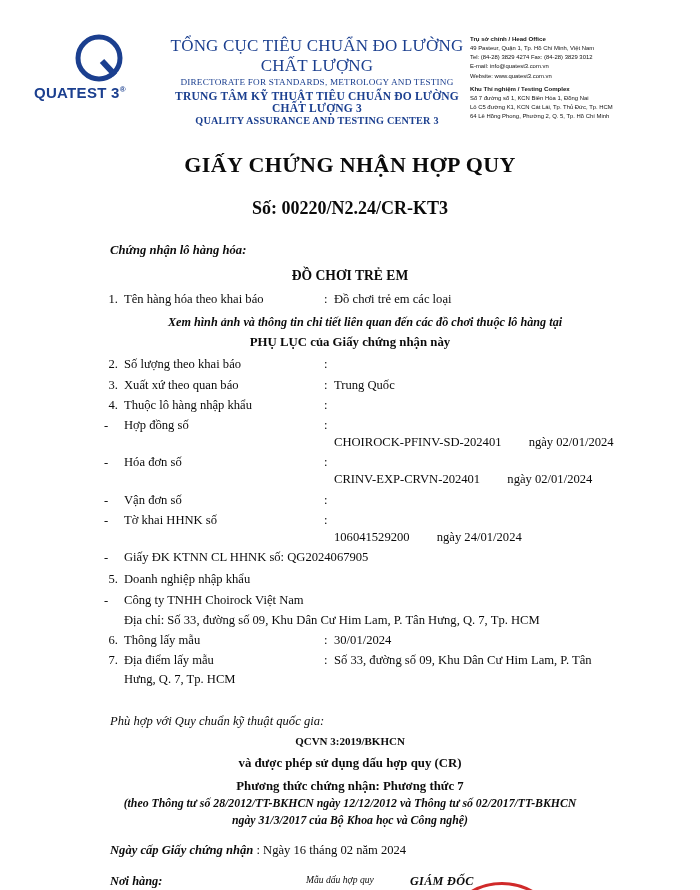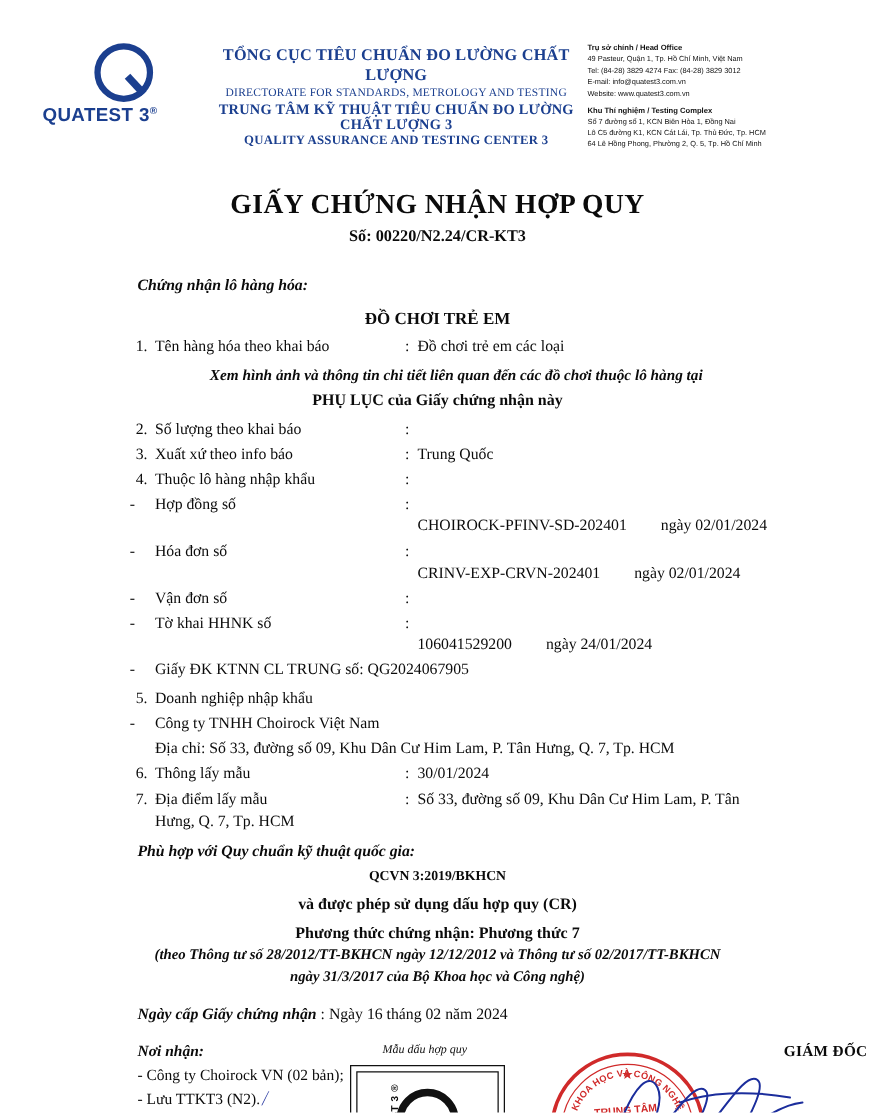--- a/index.html
+++ b/index.html
@@ -54,22 +54,22 @@
     vertical-align: super;
   }
 
   .header-center {
     flex: 1 1 auto;
     text-align: center;
     padding-top: 10px;
   }
   .hc-line1 {
     font-family: "Liberation Serif", serif;
-    font-weight: bold;
-    font-size: 13px;
+    font-weight: normal;
+    font-size: 17px;
     color: #1b3f8f;
     letter-spacing: .2px;
   }
   .hc-line2 {
     font-family: "Liberation Serif", serif;
     font-size: 9.2px;
     color: #1b3f8f;
     letter-spacing: .2px;
     margin-top: 1px;
   }
@@ -104,23 +104,23 @@
   .title-wrap {
     text-align: center;
     margin-top: 26px;
   }
   .doc-title {
     font-size: 22px;
     font-weight: bold;
     letter-spacing: .4px;
   }
   .doc-number {
-    font-size: 13px;
-    font-weight: bold;
-    margin-top: 5px;
+    font-size: 18px;
+    font-weight: bold;
+    margin-top: 20px;
     font-family: Liberation Serif, serif;
   }
 
   
   .body-area {
     margin-top: 22px;
     font-size: 12.6px;
     line-height: 1.45;
   }
   .lbl-bold-italic {
@@ -184,23 +184,23 @@
     font-weight: bold;
     font-size: 12.8px;
     margin-top: 1px;
   }
 
   .wrap-line {
     padding-left: 90px;
   }
 
   .section-label {
-    font-weight: bold;
-    font-style: italic;
-    margin-top: 6px;
+    font-weight: normal;
+    font-style: italic;
+    margin-top: 24px;
     padding-left: 76px;
   }
   .center-bold {
     text-align: center;
     font-weight: bold;
     font-size: 11px;
     margin-top: 4px;
   }
   .center-bold.sm { font-size: 12.8px; }
   .center-italic {
@@ -317,24 +317,25 @@
     font-family: "Liberation Sans", sans-serif;
     font-weight: bold;
     font-size: 8.4px;
     line-height: 1.35;
     color: #d02a2a;
     transform: rotate(-5deg);
   }
 
   .signer {
     position: absolute;
-    left: 420px;
+    left: 376px;
     top: 0;
     width: 240px;
-    text-align: right;
+    text-align: left;
+    font-style: italic;
   }
   .signer .role {
     font-weight: bold;
     font-size: 12.2px;
     letter-spacing: .3px;
   }
   .signature {
     position: absolute;
     left: 452px;
     top: 14px;
@@ -416,21 +417,21 @@
 
     <div class="row">
       <div class="num">2.</div>
       <div class="key">Số lượng theo khai báo</div>
       <div class="colon">:</div>
       <div class="val"></div>
     </div>
 
     <div class="row tight">
       <div class="num">3.</div>
-      <div class="key">Xuất xứ theo info báo</div>
+      <div class="key">Xuất xứ theo quan báo</div>
       <div class="colon">:</div>
       <div class="val">Trung Quốc</div>
     </div>
 
     <div class="row tight">
       <div class="num">4.</div>
       <div class="key">Thuộc lô hàng nhập khẩu</div>
       <div class="colon">:</div>
       <div class="val"></div>
     </div>
@@ -466,21 +467,21 @@
       <div class="key">Tờ khai HHNK số</div>
       <div class="colon">:</div>
       <div class="val">
         <span>106041529200</span>
         <span class="date">ngày 24/01/2024</span>
       </div>
     </div>
 
     <div class="row tight">
       <div class="dash">-</div>
-      <div class="val">Giấy ĐK KTNN CL TRUNG số: QG2024067905</div>
+      <div class="val">Giấy ĐK KTNN CL HHNK số: QG2024067905</div>
     </div>
 
     <div class="row">
       <div class="num">5.</div>
       <div class="val">Doanh nghiệp nhập khẩu</div>
     </div>
     <div class="row tight">
       <div class="dash">-</div>
       <div class="val">Công ty TNHH Choirock Việt Nam</div>
     </div>
@@ -513,21 +514,21 @@
 
     <div class="issue-date">
       <span class="lbl-bold-italic">Ngày cấp Giấy chứng nhận</span>
       <span>: Ngày 16 tháng 02 năm 2024</span>
     </div>
   </div>
 
   <div class="footer">
 
     <div class="footer-left">
-      <div class="hdr">Nơi nhận:</div>
+      <div class="hdr">Nơi hàng:</div>
       <div class="li">- Công ty Choirock VN (02 bản);</div>
       <div class="li">
         <span>- Lưu TTKT3 (N2).</span><span class="scribble">⟋</span>
       </div>
     </div>
 
     <div class="stamp-label">Mẫu dấu hợp quy</div>
 
     <div class="cr-stamp">
       <div class="inner">

